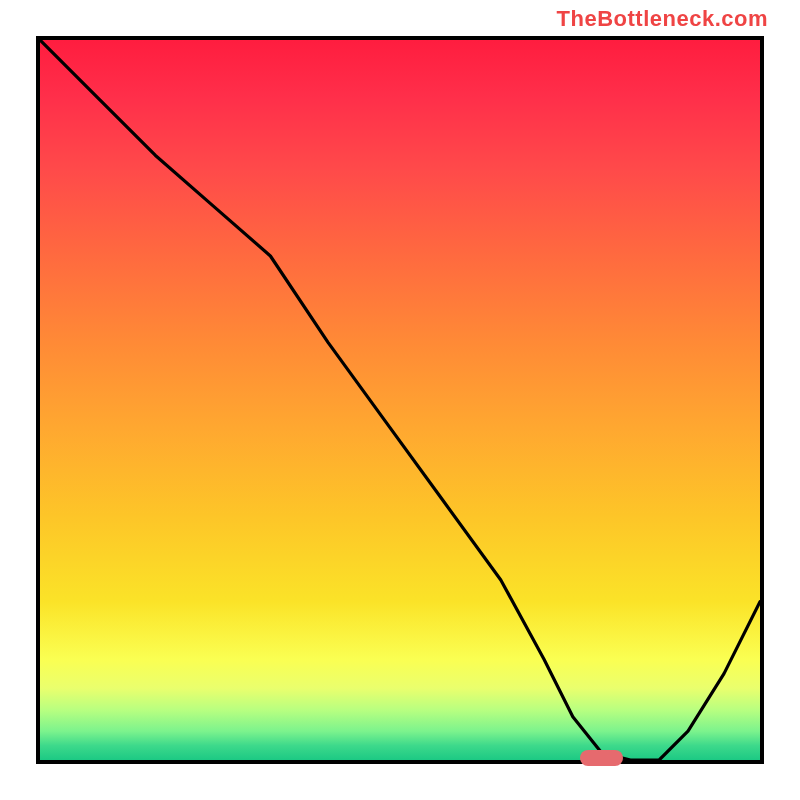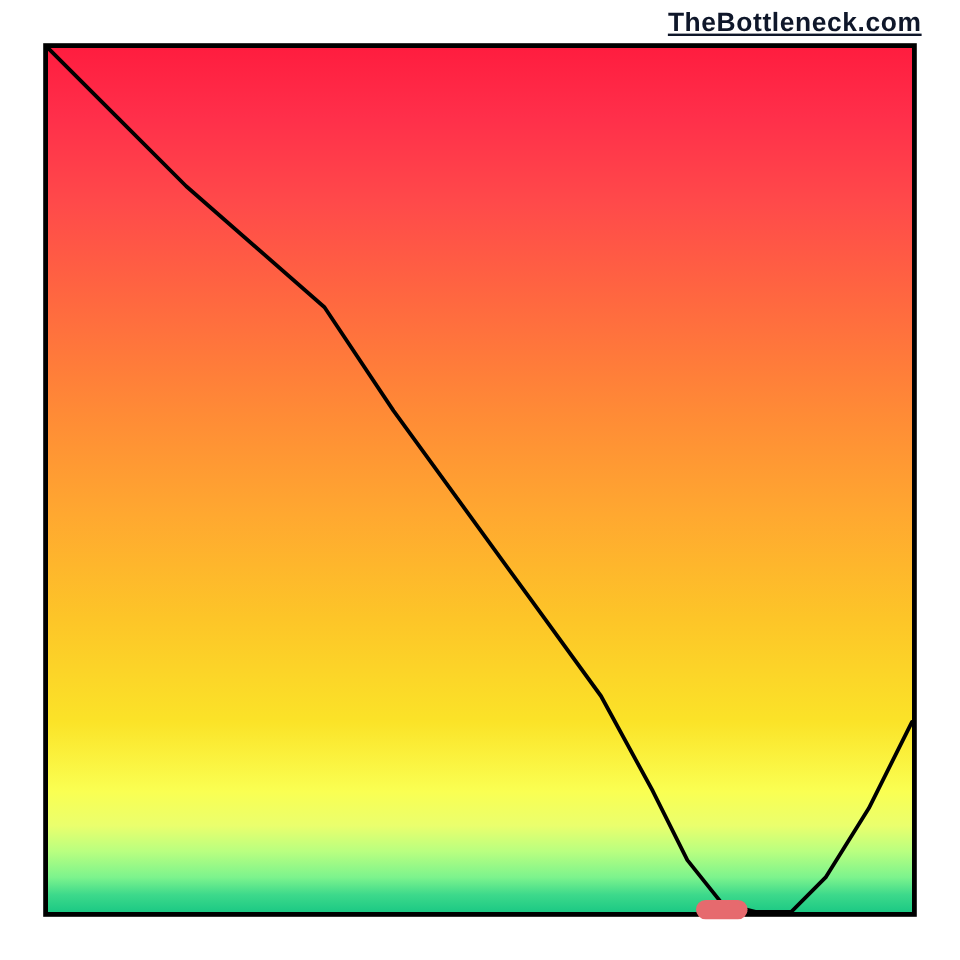--- a/index.html
+++ b/index.html
@@ -55,23 +55,22 @@
     position: absolute;
     background: #e66a6e;
     border-radius: 9px;
   }
   .watermark {
     position: absolute;
     top: 6px;
     right: 32px;
     font-size: 22px;
     font-weight: 600;
-    color: #0f172a;
+    color: #ef4444;
     letter-spacing: 0.5px;
-    text-decoration: underline;
   }
 </style>
 </head>
 <body>
 
 <div class="wrap">
 
   <div class="watermark">TheBottleneck.com</div>
 
   <div class="plot">

